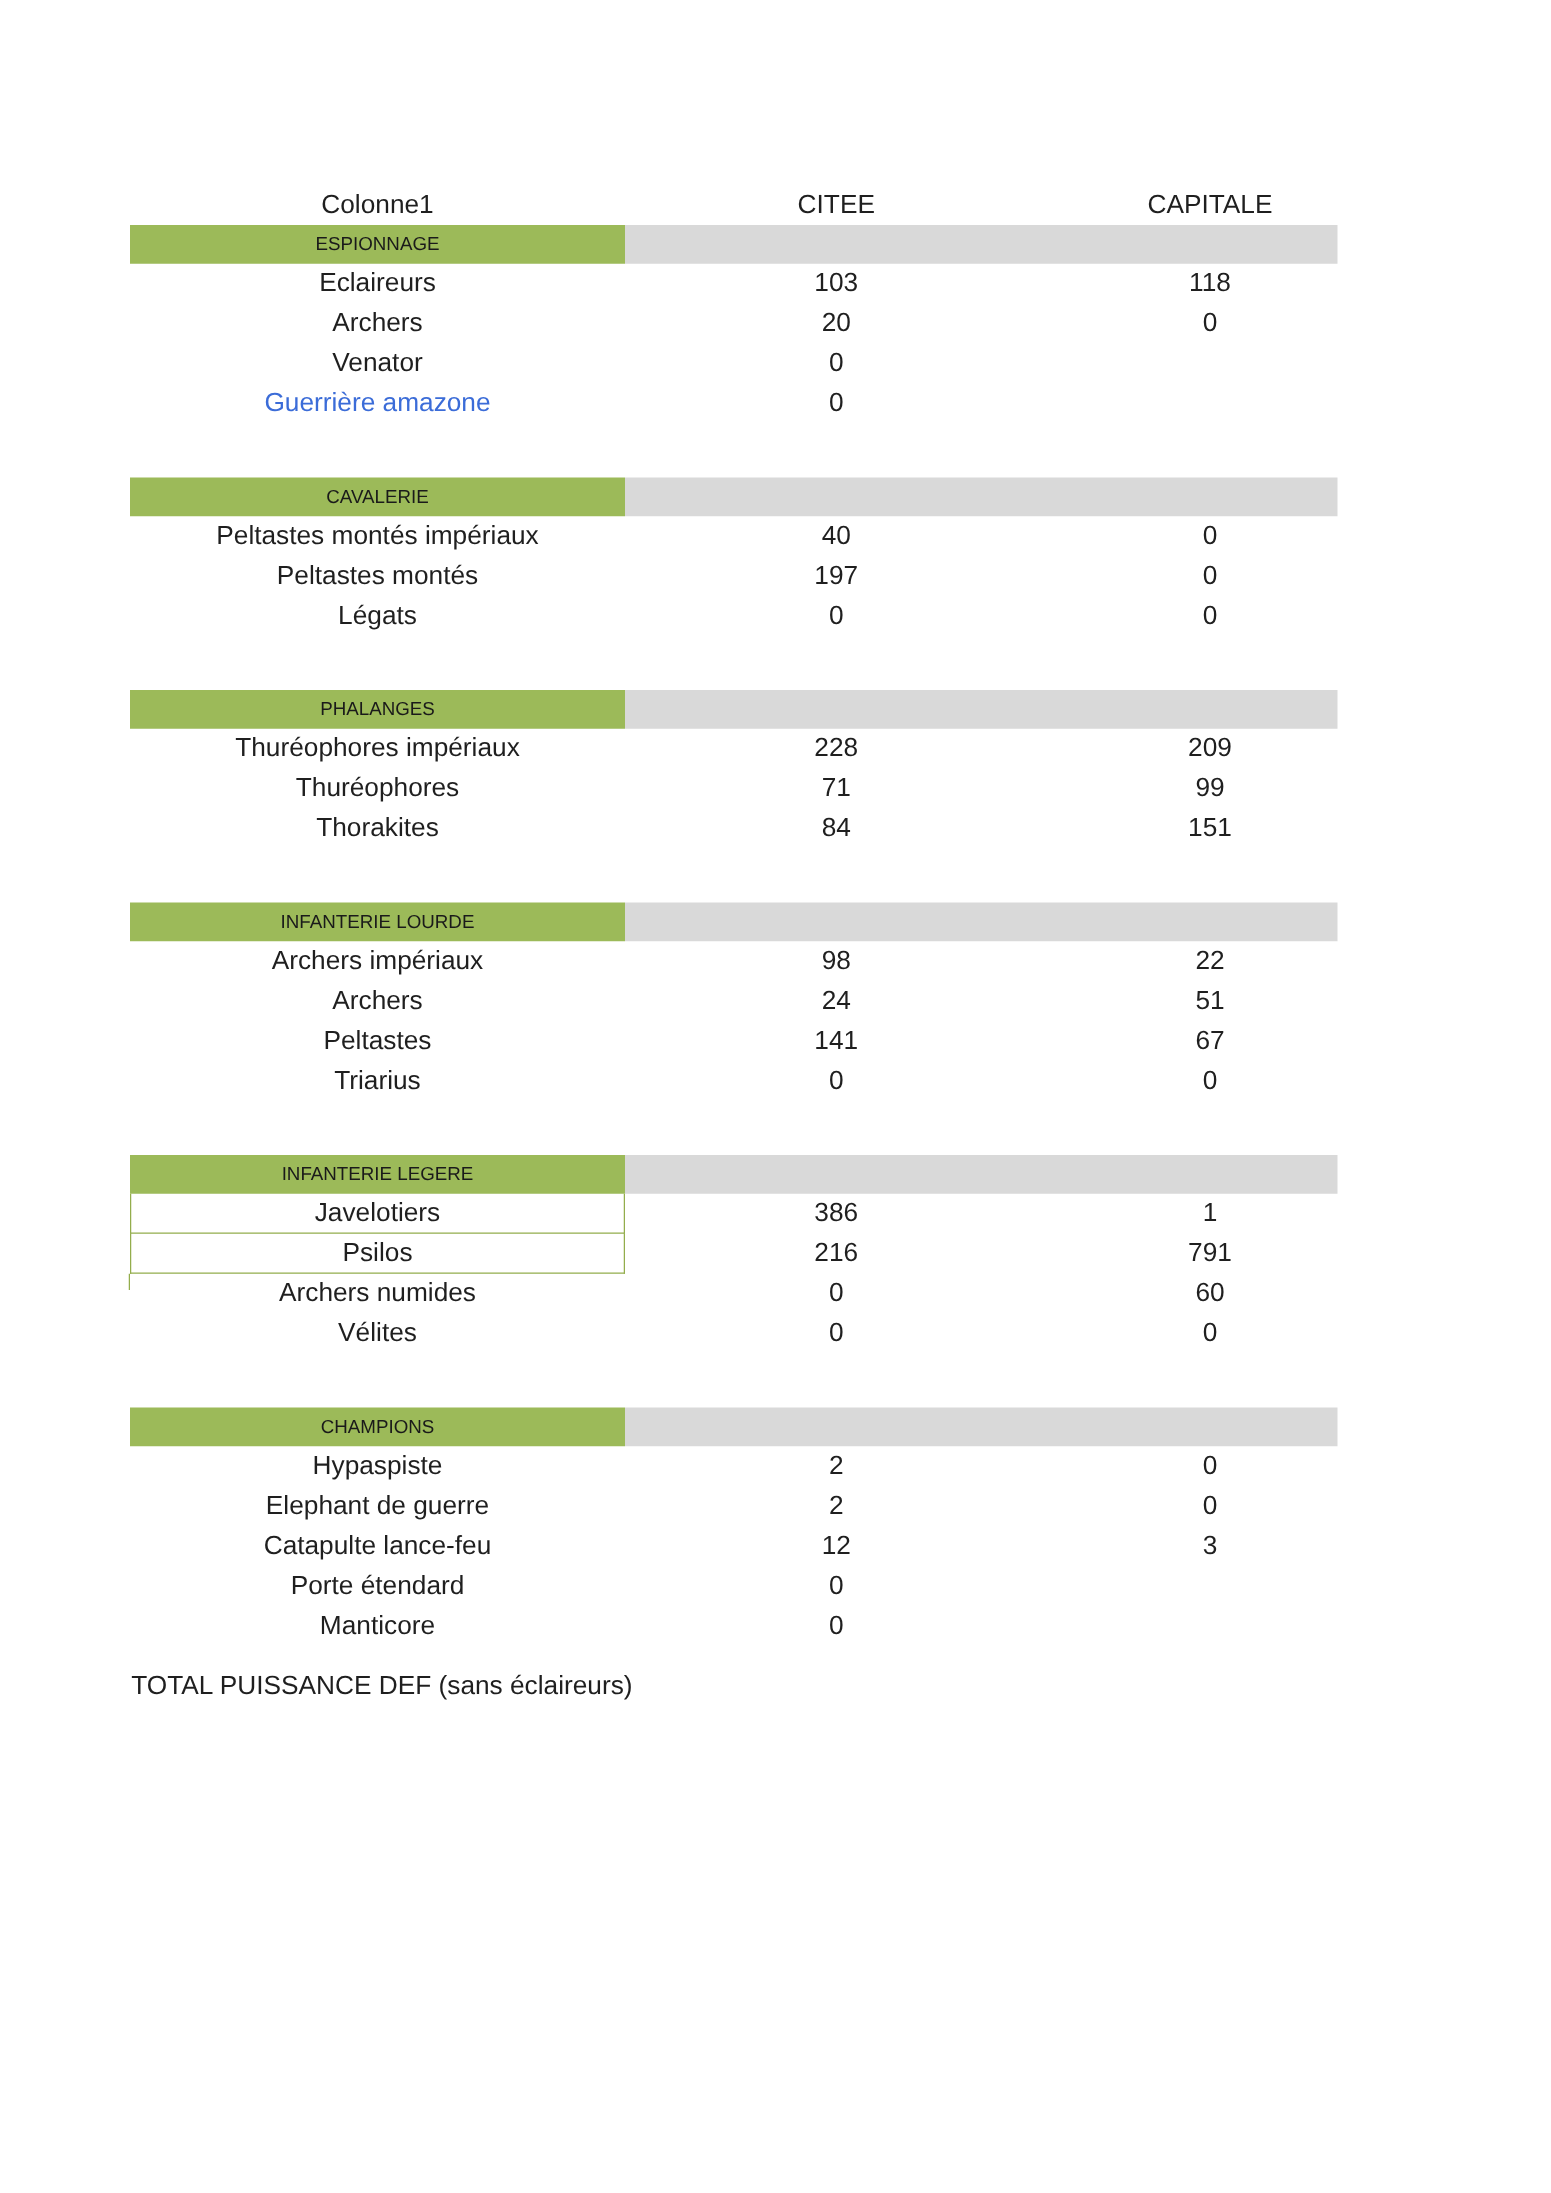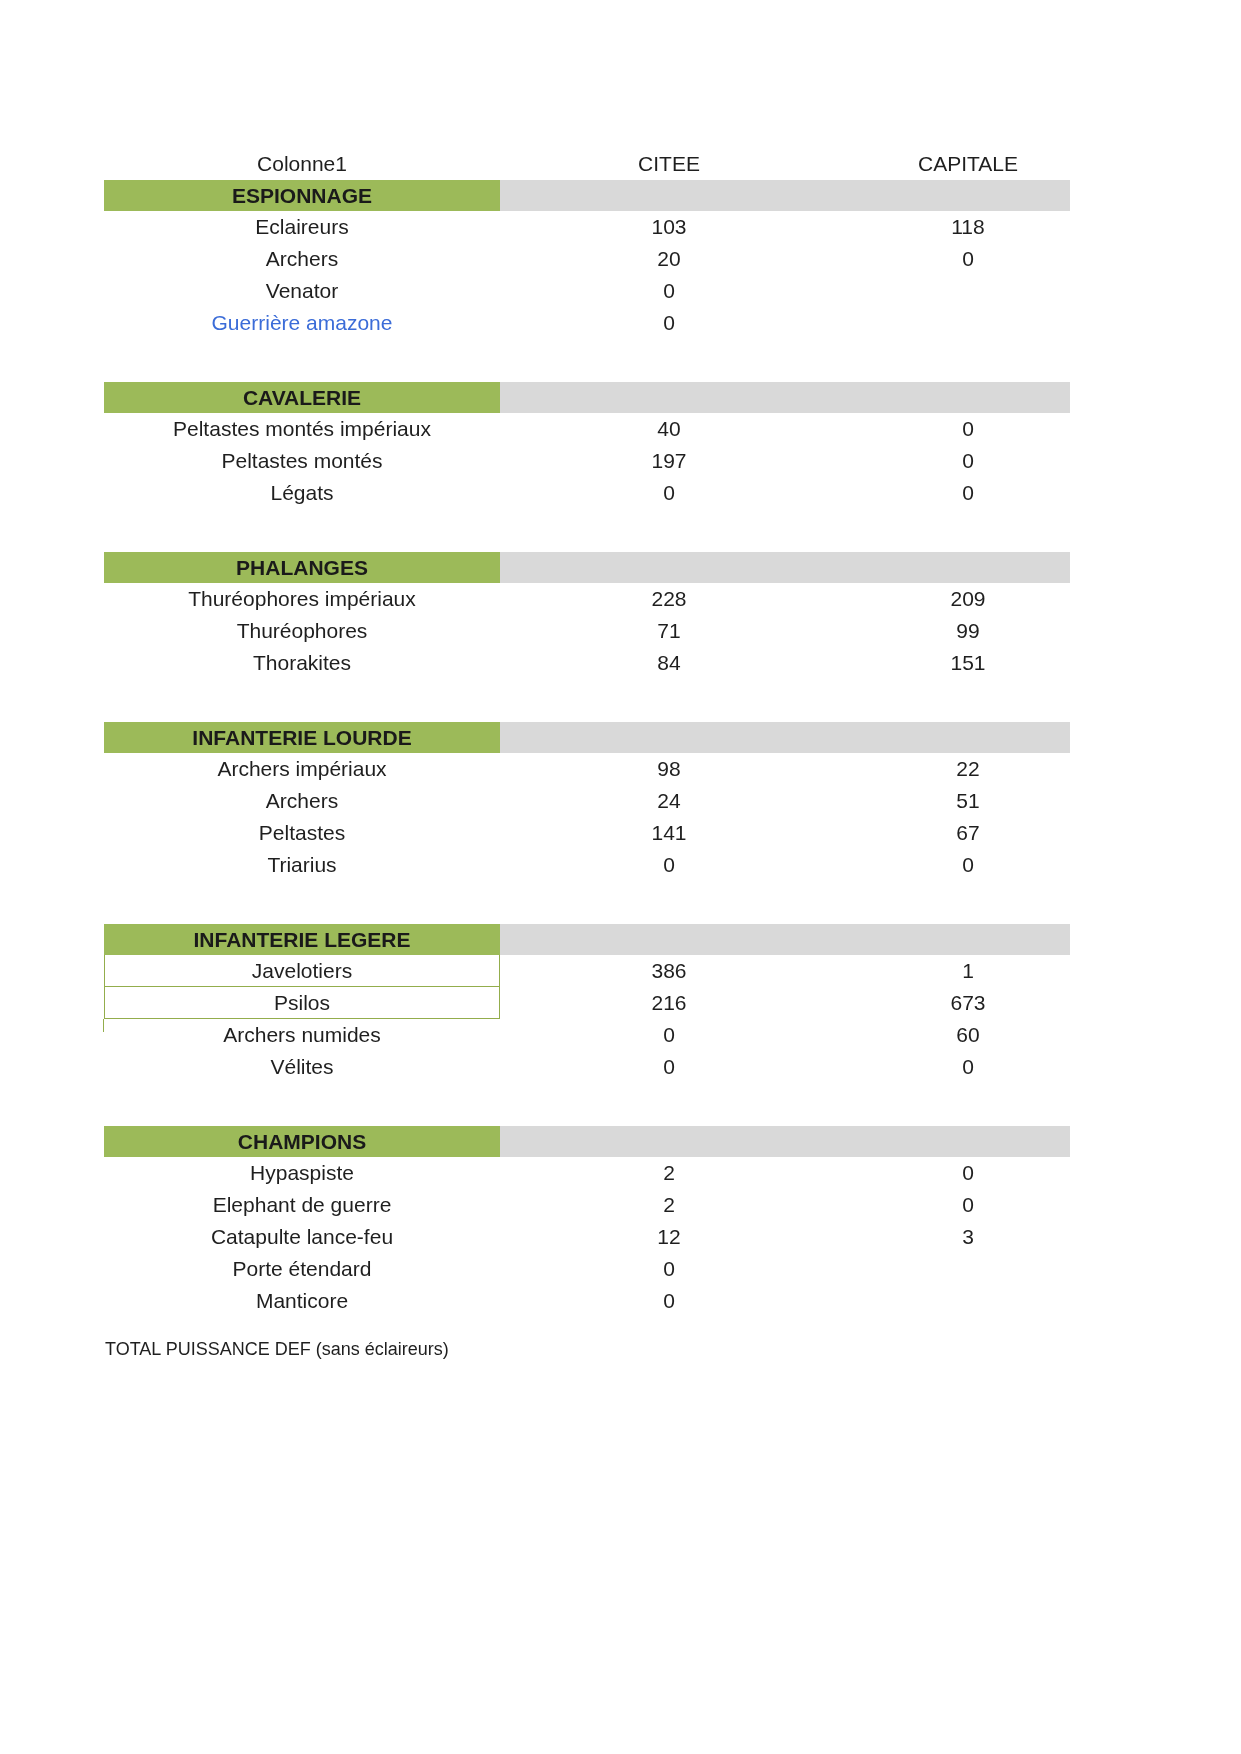--- a/index.html
+++ b/index.html
@@ -32,22 +32,22 @@
     white-space: nowrap;
   }
   .header-row .cell { font-size: 21px; }
   .band {
     display: grid;
     grid-template-columns: 396px 570px;
     height: 31px;
   }
   .band-title {
     background: var(--section-bg);
-    font-weight: bold;
-    font-size: 21px;
+    font-weight: normal;
+    font-size: 15px;
     display: flex;
     align-items: center;
     justify-content: center;
     color: #1a1a1a;
   }
   .band-fill { background: var(--band-bg); }
   .sections > .section:not(:first-child) { margin-top: 43px; }
   .highlight .label-cell {
     color: var(--highlight-text);
     font-weight: normal;
@@ -62,21 +62,21 @@
     position: absolute;
     left: -1px; top: 0;
     width: 1px; height: 13px;
     background: var(--cell-border);
   }
   .footer-line {
     margin-top: 16px;
     height: 32px;
     display: flex;
     align-items: center;
-    font-size: 18px;
+    font-size: 21px;
     padding-left: 1px;
   }
 </style>
 </head>
 <body>
 
 <div class="sheet">
 
   <div class="row header-row">
     <div class="cell">Colonne1</div>
@@ -185,21 +185,21 @@
           <div class="band-fill"></div>
         </div>
         <div class="row outlined">
           <div class="cell label-cell">Javelotiers</div>
           <div class="cell citee-cell">386</div>
           <div class="cell capitale-cell">1</div>
         </div>
         <div class="row outlined">
           <div class="cell label-cell">Psilos</div>
           <div class="cell citee-cell">216</div>
-          <div class="cell capitale-cell">673</div>
+          <div class="cell capitale-cell">791</div>
         </div>
         <div class="row stub-left">
           <div class="cell label-cell">Archers numides</div>
           <div class="cell citee-cell">0</div>
           <div class="cell capitale-cell">60</div>
         </div>
         <div class="row">
           <div class="cell label-cell">Vélites</div>
           <div class="cell citee-cell">0</div>
           <div class="cell capitale-cell">0</div>

